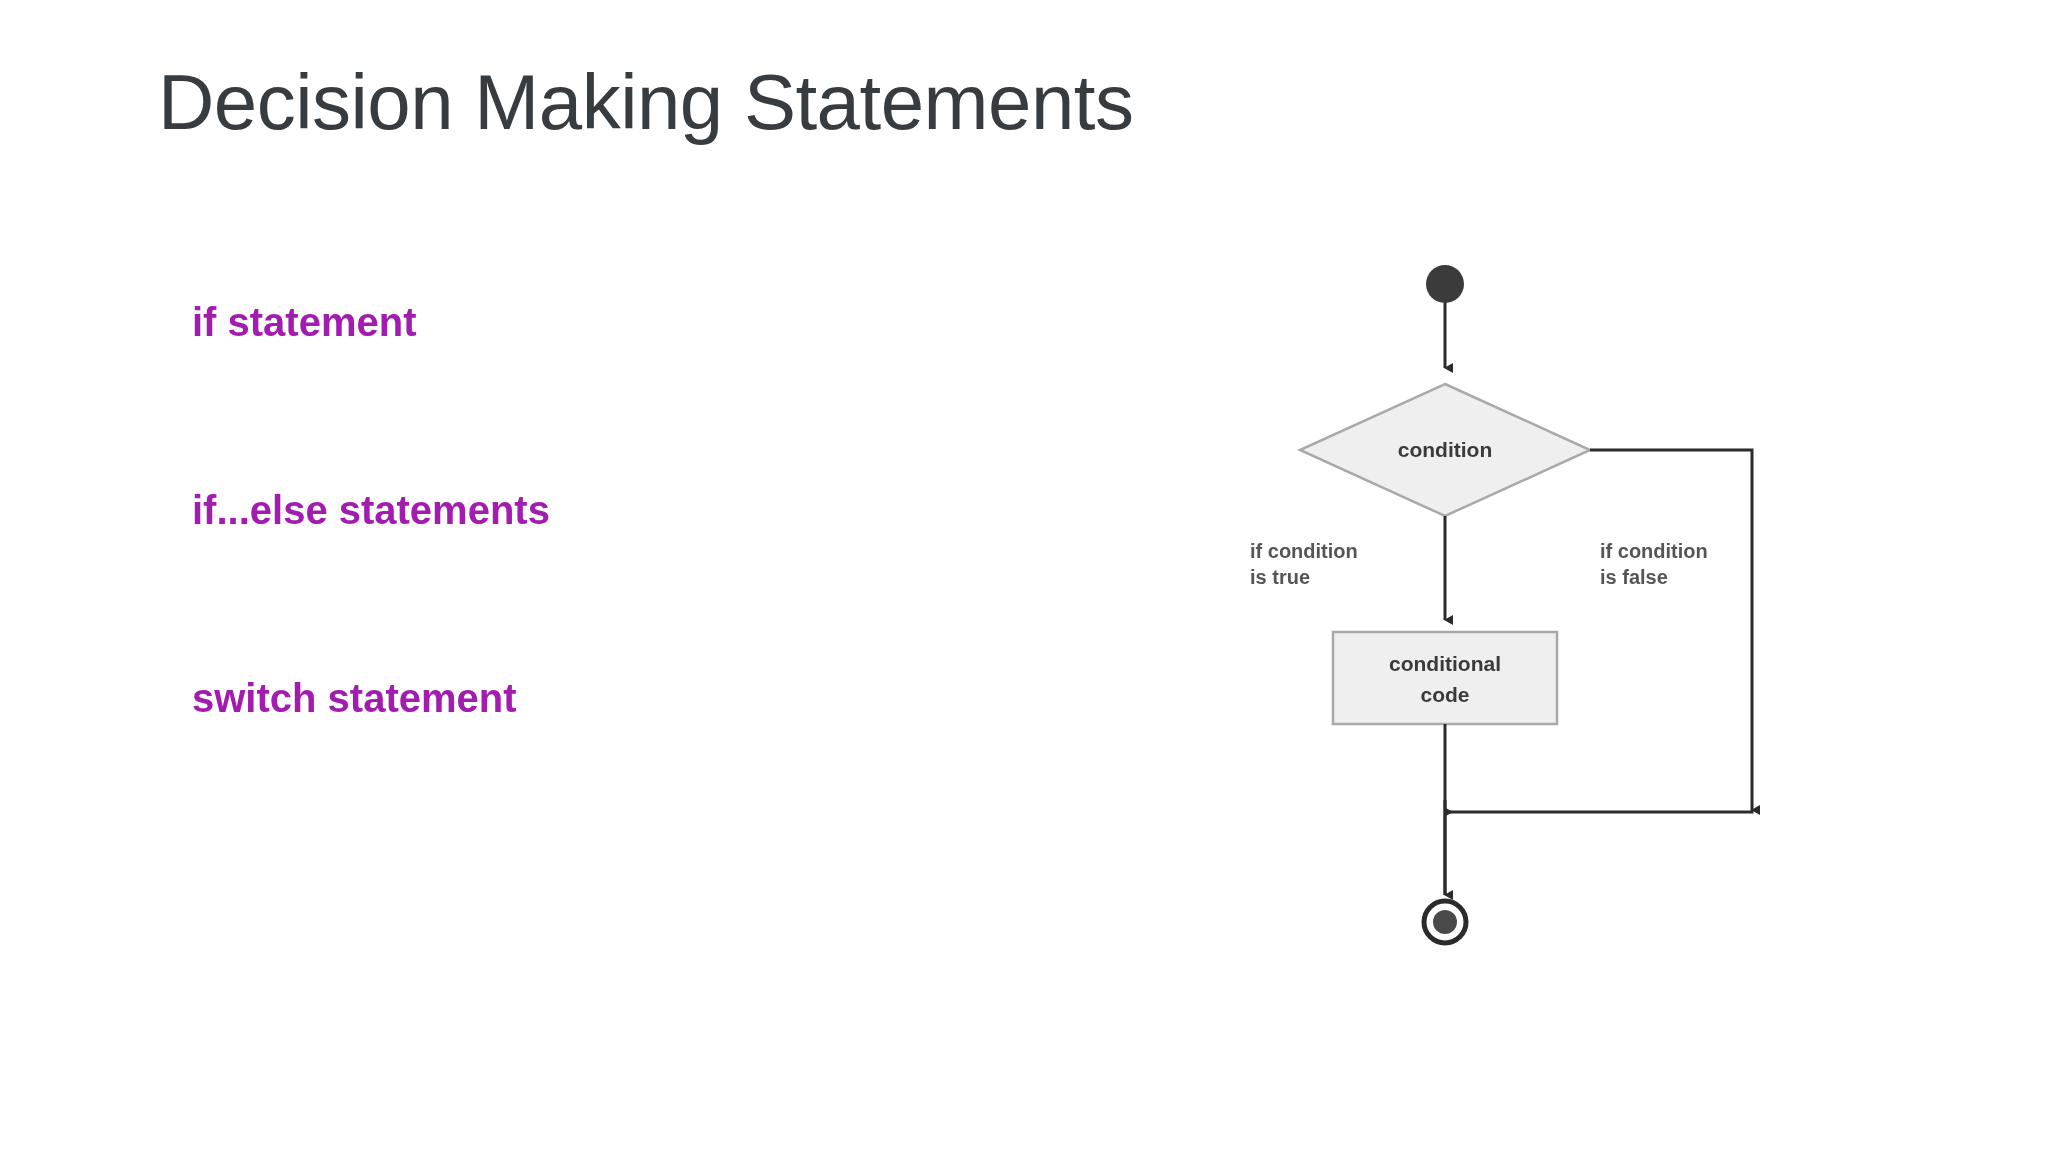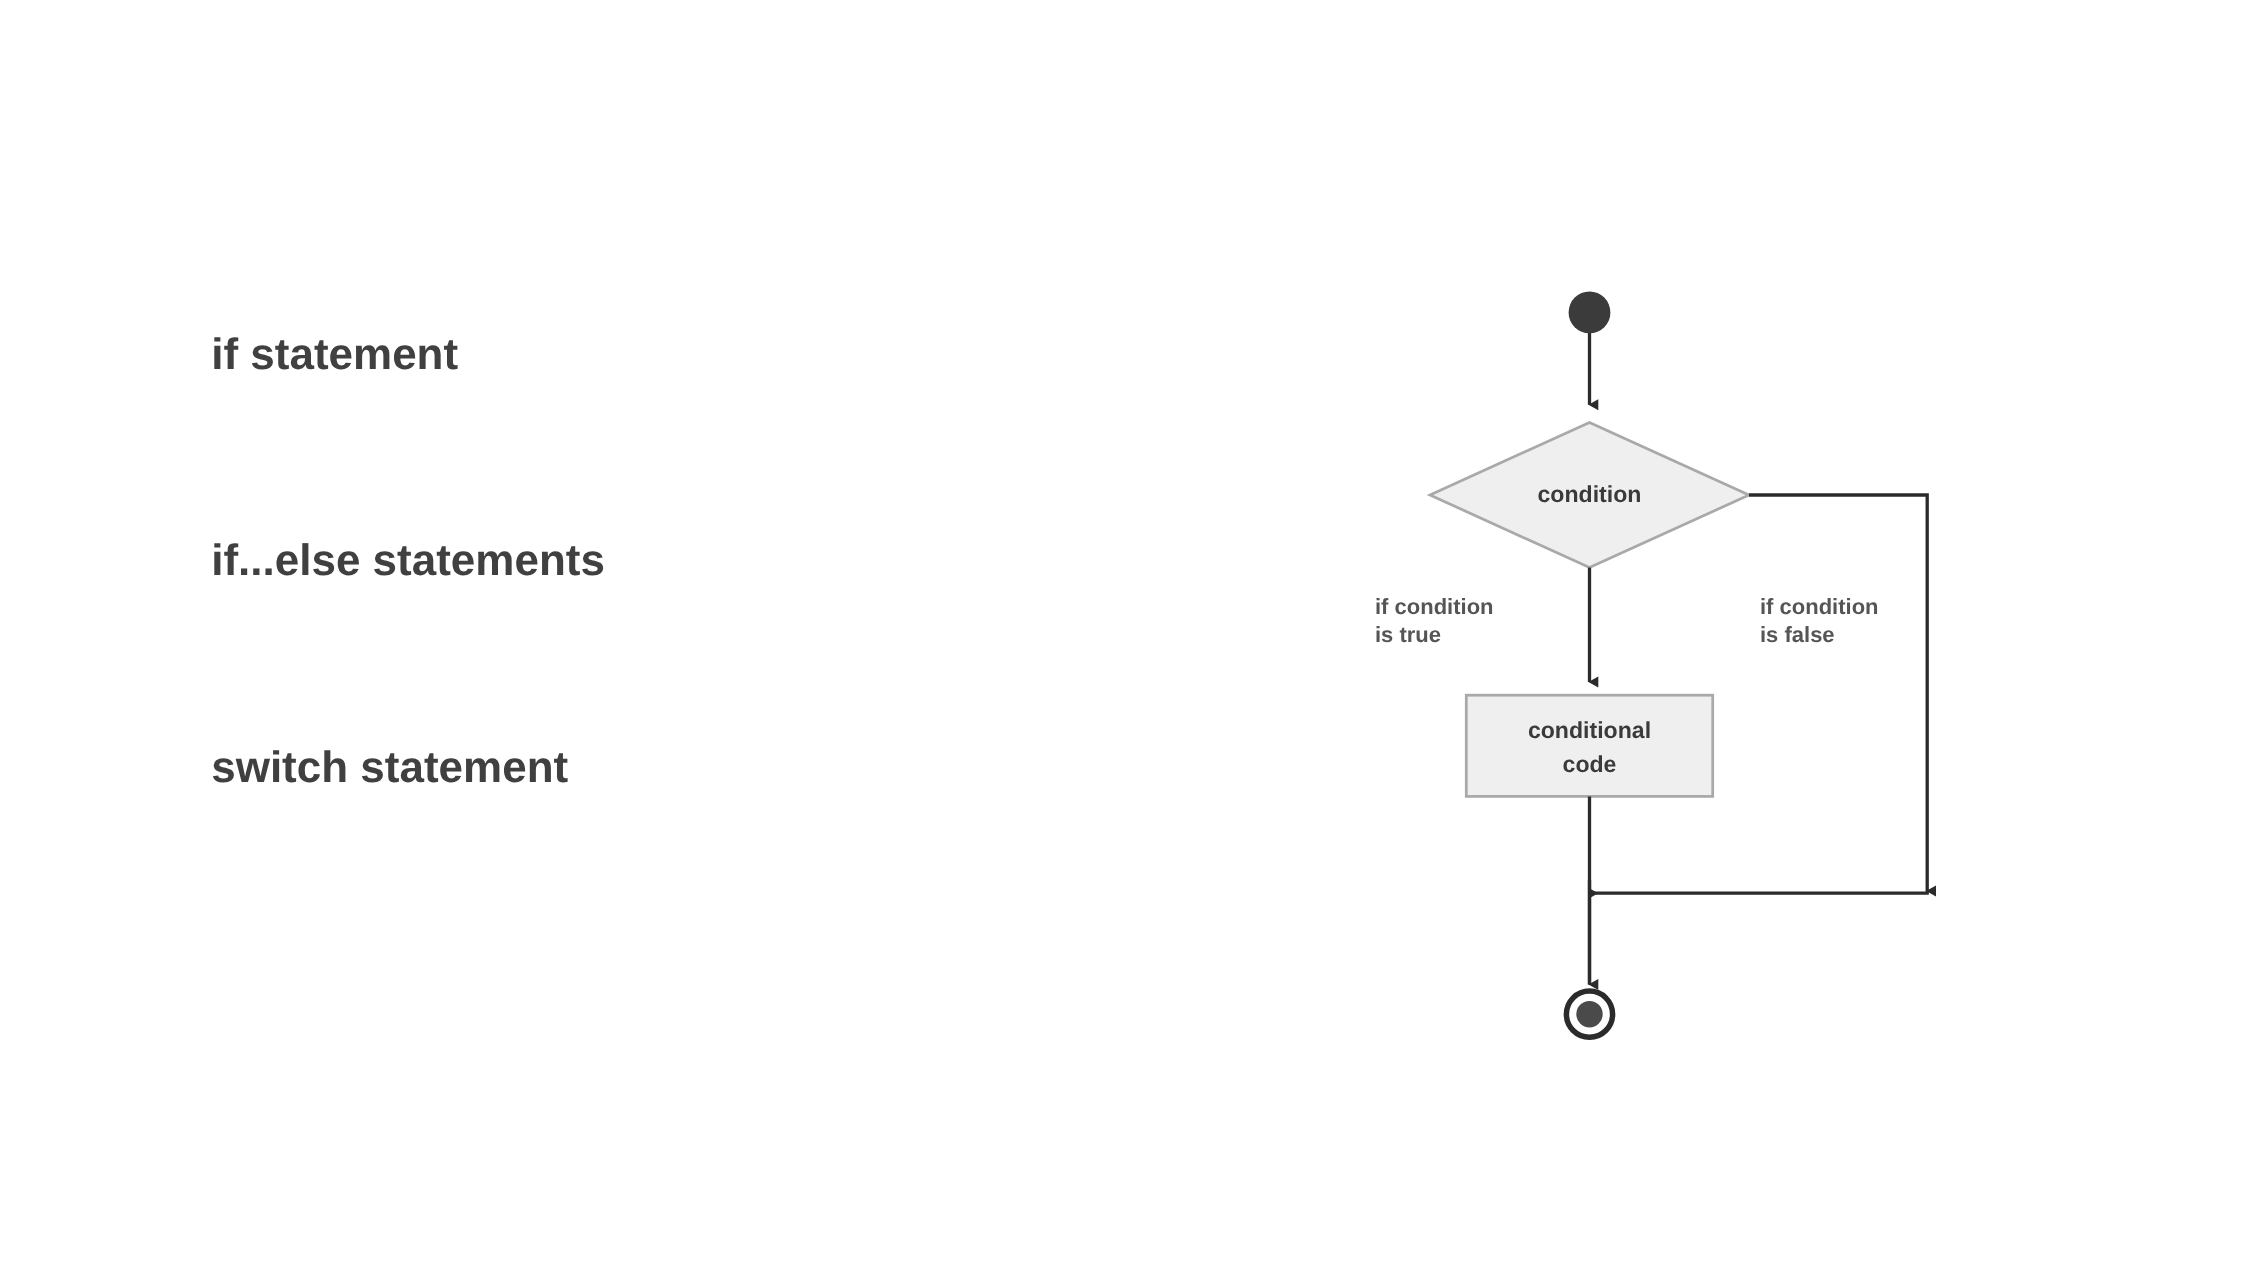--- a/index.html
+++ b/index.html
@@ -42,21 +42,21 @@
   #bullet-list {
     position: absolute;
     left: 192px;
     top: 300px;
     width: 780px;
   }
   .bullet-item {
     font-family: "Liberation Sans", sans-serif;
     font-size: 40px;
     font-weight: 700;
-    color: #404040;
+    color: #a21caf;
     line-height: 1.1;
     height: 56px;
     margin-bottom: 132px;
     white-space: nowrap;
   }
   .bullet-item:last-child { margin-bottom: 0; }
 
   
   #flowchart {
     position: absolute;
@@ -79,20 +79,21 @@
     font-size: 20px;
     font-weight: 700;
     fill: #555555;
   }
 </style>
 </head>
 <body>
 
 <div id="slide">
 
+  <div id="slide-title">Decision Making Statements</div>
 
   <div id="bullet-list">
     <div class="bullet-item">if statement</div>
     <div class="bullet-item">if...else statements</div>
     <div class="bullet-item">switch statement</div>
   </div>
 
   <div id="flowchart">
     <svg id="flow-svg" width="700" height="740" viewBox="0 0 700 740">
       <defs>

